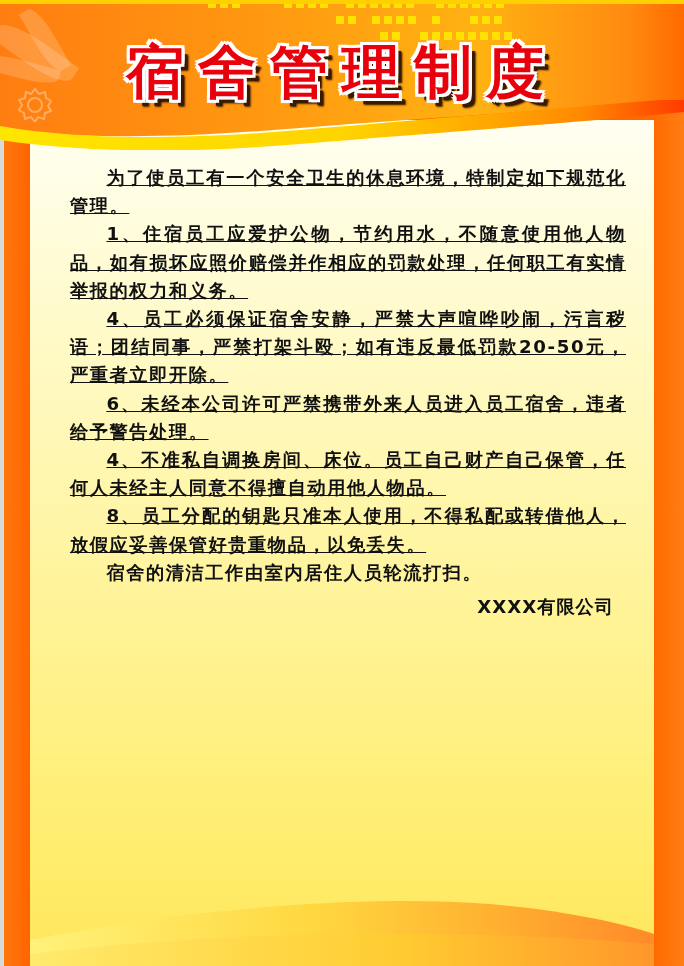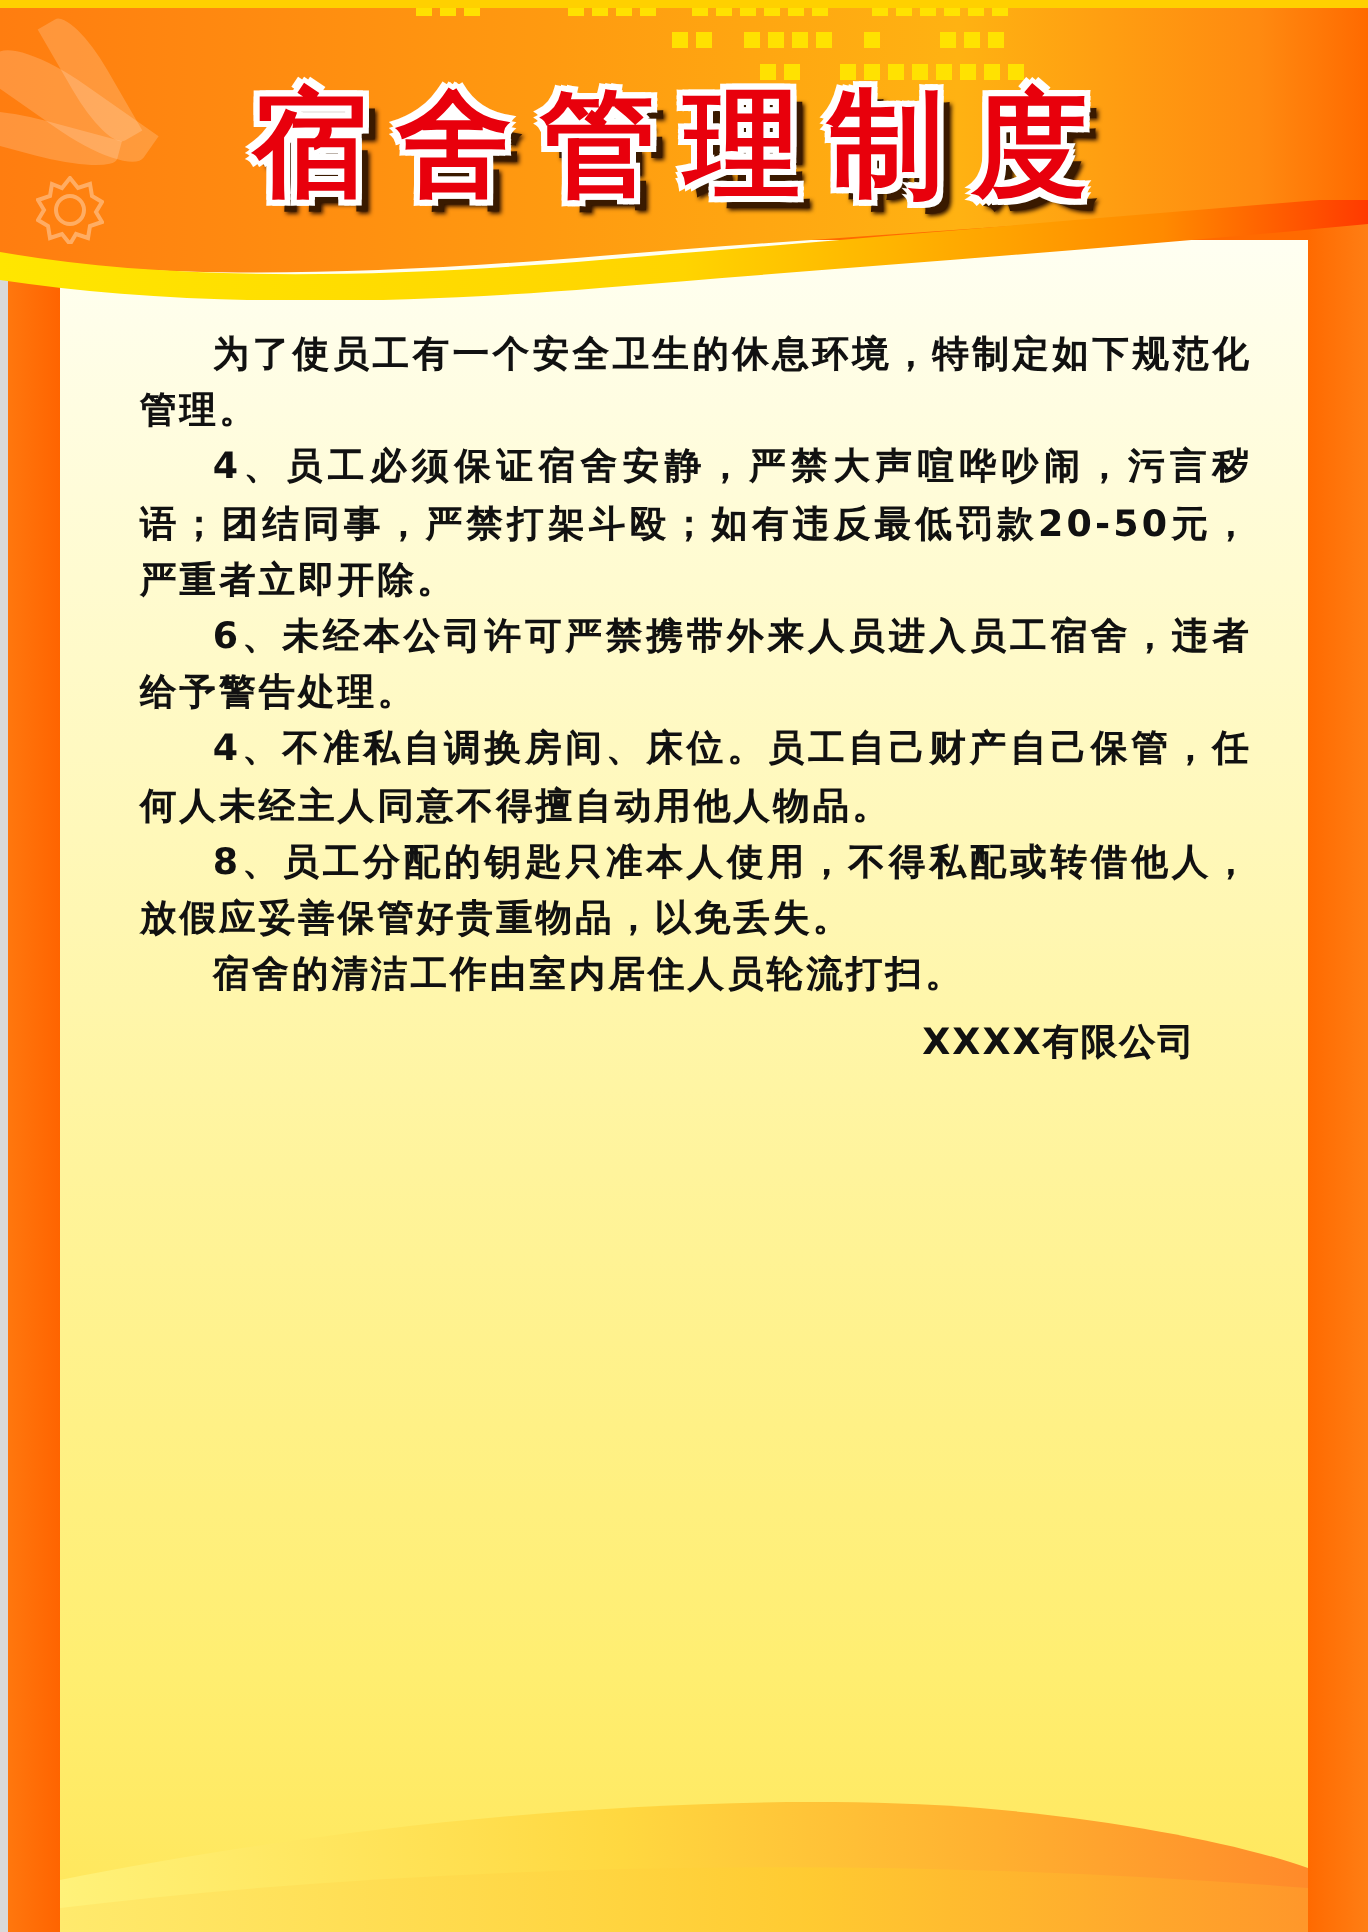--- a/index.html
+++ b/index.html
@@ -48,24 +48,24 @@
       0 -3px 0 #fff, 0 3px 0 #fff, -3px 0 0 #fff, 3px 0 0 #fff,
       6px 6px 0 #3a1a00, 7px 7px 2px #2a0f00;
   }
 
   
   .content {
     position: absolute; left: 70px; top: 164px; width: 556px;
     font-weight: bold; font-size: 18.2px; line-height: 28.2px; color: #111;
     letter-spacing: 1.6px;
   }
-  .para { margin: 0; text-indent: 2em; text-align: justify; }
+  .para { margin: 0; text-indent: 2em; text-align: justify; text-decoration: underline; }
   .para.indent3 { text-indent: 2.3em; }
   .closing { margin: 0; text-indent: 2em; }
-  .company { text-align: right; margin: 6px 28px 0 0; letter-spacing: 1px; }
+  .company { text-align: right; margin: 6px 12px 0 0; letter-spacing: 1px; }
 
   
   .swoosh {
     position: absolute; left: 30px; top: 900px; width: 624px; height: 66px;
     background: linear-gradient(90deg, #fff27a 0%, #ffd840 45%, #ffb030 75%, #ff8a2a 100%);
     clip-path: path('M0 66 L0 40 C150 10 330 -6 460 4 C530 10 590 22 624 34 L624 66 Z');
   }
   .swoosh2 {
     position: absolute; left: 30px; top: 930px; width: 624px; height: 36px;
     background: linear-gradient(90deg, #ffe86a, #ffcc30 60%, #ff9a2a);
@@ -133,20 +133,21 @@
         <div class="sq" style="left:504px;top:32px"></div>
     </div>
   </div>
   <div class="header-topstrip"></div>
   <div class="header-yellow-wave"></div>
 
   <h1 class="title" style="margin:0;">宿舍管理制度</h1>
 
   <div class="content">
     <p class="para">为了使员工有一个安全卫生的休息环境，特制定如下规范化管理。</p>
+    <p class="para">1、住宿员工应爱护公物，节约用水，不随意使用他人物品，如有损坏应照价赔偿并作相应的罚款处理，任何职工有实情举报的权力和义务。</p>
     <p class="para">4、员工必须保证宿舍安静，严禁大声喧哗吵闹，污言秽语；团结同事，严禁打架斗殴；如有违反最低罚款20-50元，严重者立即开除。</p>
     <p class="para">6、未经本公司许可严禁携带外来人员进入员工宿舍，违者给予警告处理。</p>
     <p class="para">4、不准私自调换房间、床位。员工自己财产自己保管，任何人未经主人同意不得擅自动用他人物品。</p>
     <p class="para">8、员工分配的钥匙只准本人使用，不得私配或转借他人，放假应妥善保管好贵重物品，以免丢失。</p>
     <p class="closing">宿舍的清洁工作由室内居住人员轮流打扫。</p>
     <p class="company">XXXX有限公司</p>
   </div>
 
   <div class="swoosh"></div>
   <div class="swoosh2"></div>

